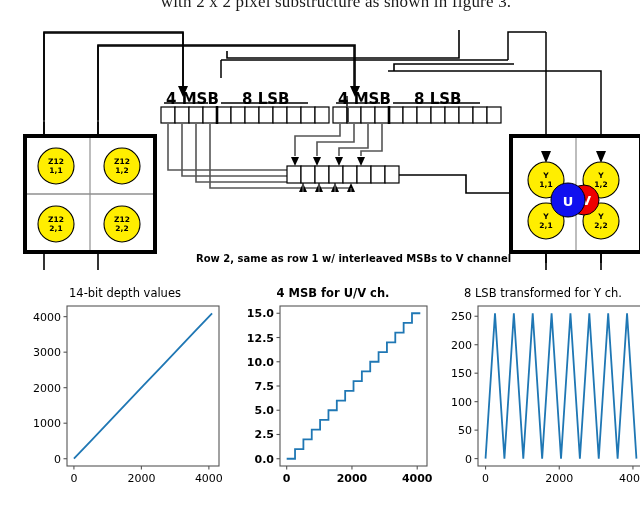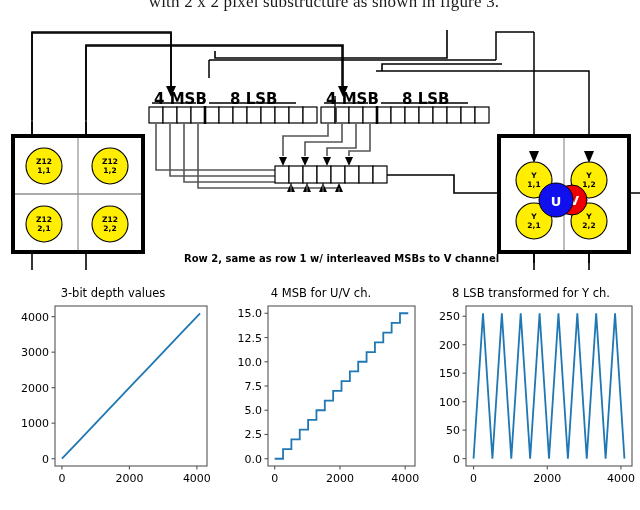--- a/index.html
+++ b/index.html
@@ -1,18 +1,18 @@
 <!DOCTYPE html>
 <html><head>
 <meta charset="utf-8">
 <style>
   html,body{margin:0;padding:0;background:#fff;}
   body{width:640px;height:510px;position:relative;overflow:hidden;
        font-family:"DejaVu Sans","Liberation Sans",sans-serif;}
-  #root{position:absolute;left:4px;top:0;width:532px;height:510px;}
+  #root{position:absolute;left:16px;top:0;width:532px;height:510px;}
   .abs{position:absolute;}
   .clip-text{position:absolute;left:0;top:-8px;width:640px;height:22px;overflow:hidden;
              font-family:"Liberation Serif","DejaVu Serif",serif;font-size:17px;color:#1a1a1a;
              text-align:center;letter-spacing:.2px;white-space:nowrap;}
   svg{display:block;}
   .lbl{font-size:15px;font-weight:600;color:#000;font-family:"DejaVu Sans",sans-serif;}
   .rowcap{font-size:10px;font-weight:600;color:#000;}
   .chart-title{font-size:11.5px;color:#000;text-align:center;font-family:"DejaVu Sans",sans-serif;}
   .tick{font-size:11px;fill:#000;font-family:"DejaVu Sans",sans-serif;}
   .circ-t{font-size:7.5px;font-weight:700;fill:#000;text-anchor:middle;
@@ -254,21 +254,21 @@
   <div class="abs rowcap" style="left:180px;top:253px;">Row 2, same as row 1 w/ interleaved MSBs to V channel</div>
 
   <div class="abs lbl" style="left:150px;top:90px;">4 MSB</div>
   <div class="abs lbl" style="left:226px;top:90px;">8 LSB</div>
   <div class="abs lbl" style="left:322px;top:90px;">4 MSB</div>
   <div class="abs lbl" style="left:398px;top:90px;">8 LSB</div>
 
   <div class="abs" style="left:0;top:286px;width:640px;height:224px;">
 
     <div class="abs" style="left:6px;top:0;width:206px;height:224px;">
-      <div class="chart-title" style="width:206px;">3-bit depth values</div>
+      <div class="chart-title" style="width:206px;">14-bit depth values</div>
       <svg width="206" height="205" viewBox="0 0 206 205">
         <rect id="c0frame" x="45" y="6" width="152" height="160" fill="#fff" stroke="#555" stroke-width="1.1"></rect>
         <g id="c0ticks">
             <line x1="51.91675915649279" y1="166" x2="51.91675915649279" y2="169.5" stroke="#555" stroke-width="1.1"></line>
             <text x="51.91675915649279" y="182" class="tick" text-anchor="middle">0</text>
             <line x1="119.39733629300777" y1="166" x2="119.39733629300777" y2="169.5" stroke="#555" stroke-width="1.1"></line>
             <text x="119.39733629300777" y="182" class="tick" text-anchor="middle">2000</text>
             <line x1="186.87791342952275" y1="166" x2="186.87791342952275" y2="169.5" stroke="#555" stroke-width="1.1"></line>
             <text x="186.87791342952275" y="182" class="tick" text-anchor="middle">4000</text>
             <line x1="45" y1="158.71920088790233" x2="41.5" y2="158.71920088790233" stroke="#555" stroke-width="1.1"></line>
@@ -279,21 +279,21 @@
             <text x="39" y="91.68701442841288" class="tick" text-anchor="end">2000</text>
             <line x1="45" y1="52.17092119866814" x2="41.5" y2="52.17092119866814" stroke="#555" stroke-width="1.1"></line>
             <text x="39" y="56.17092119866814" class="tick" text-anchor="end">3000</text>
             <line x1="45" y1="16.654827968923428" x2="41.5" y2="16.654827968923428" stroke="#555" stroke-width="1.1"></line>
             <text x="39" y="20.654827968923428" class="tick" text-anchor="end">4000</text>
           </g>
         <polyline id="c0line" fill="none" stroke="#1f77b4" stroke-width="1.8" points="51.92,158.72 69.19,140.53 86.47,122.35 103.74,104.17 121.02,85.98 138.29,67.80 155.57,49.61 172.84,31.43 190.08,13.28"></polyline>
       </svg>
     </div>
 
-    <div class="abs" style="left:214px;top:0;width:206px;height:224px;">
+    <div class="abs" style="left:214px;top:0;width:206px;height:224px;font-weight:bold;">
       <div class="chart-title" style="width:206px;">4 MSB for U/V ch.</div>
       <svg width="206" height="205" viewBox="0 0 206 205">
         <rect id="c1frame" x="50" y="6" width="147" height="160" fill="#fff" stroke="#555" stroke-width="1.1"></rect>
         <g id="c1ticks">
             <line x1="56.68923418423974" y1="166" x2="56.68923418423974" y2="169.5" stroke="#555" stroke-width="1.1"></line>
             <text x="56.68923418423974" y="182" class="tick" text-anchor="middle">0</text>
             <line x1="121.95005549389568" y1="166" x2="121.95005549389568" y2="169.5" stroke="#555" stroke-width="1.1"></line>
             <text x="121.95005549389568" y="182" class="tick" text-anchor="middle">2000</text>
             <line x1="187.2108768035516" y1="166" x2="187.2108768035516" y2="169.5" stroke="#555" stroke-width="1.1"></line>
             <text x="187.2108768035516" y="182" class="tick" text-anchor="middle">4000</text>

